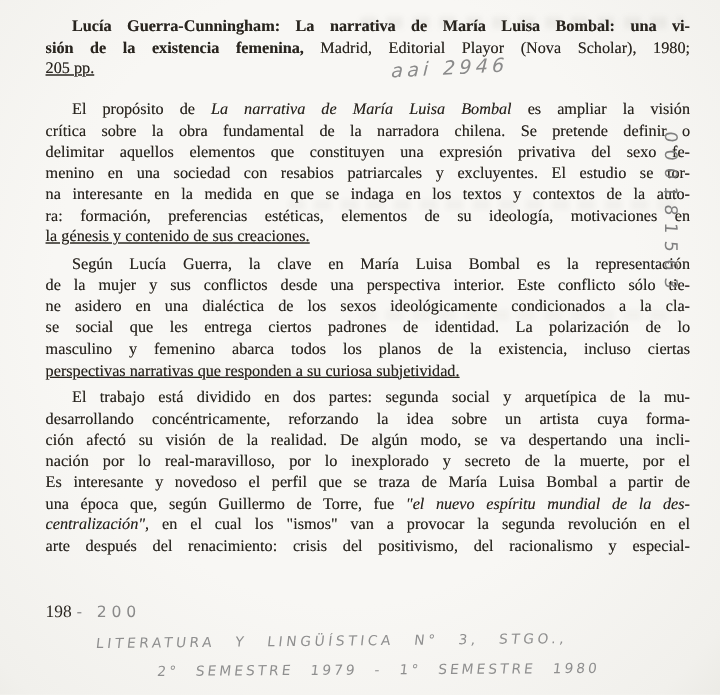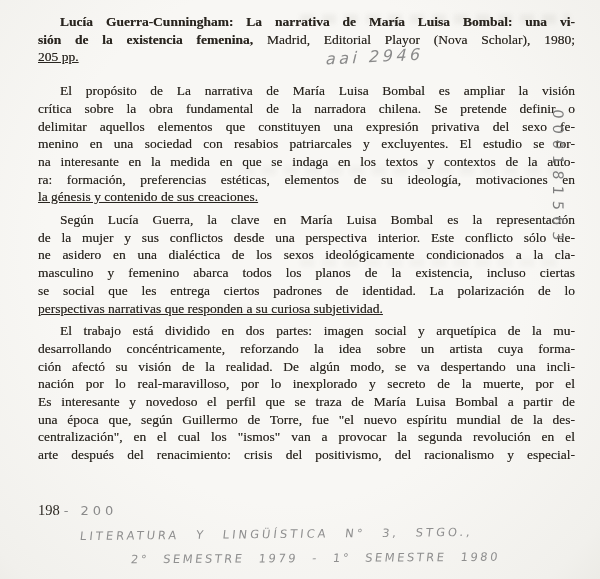--- a/index.html
+++ b/index.html
@@ -26,21 +26,21 @@
     text-shadow:0 0 .45px rgba(40,35,30,.55);
   }
   .para{margin:0;}
   .para.header{margin-bottom:16px;}
   .para + .para.bodypara{margin-top:5px;}
   .bodypara + .bodypara{margin-top:5px;}
   .tline{text-align:justify;text-align-last:justify;}
   .tline.lastline{text-align-last:left;text-decoration:underline;}
   .tline.ind{text-indent:22px;}
   .bd{font-weight:bold;}
-  .it{}
+  .it{font-style:italic;}
 
   .hand{
     font-family:"DejaVu Sans", sans-serif;
     color:#8f8f8f;white-space:nowrap;
   }
   .pencil-code{
     position:absolute;left:326px;top:47px;
     font-size:16px;font-style:italic;letter-spacing:3.5px;
     transform:rotate(-3deg) skewX(-6deg);color:#8a8a8a;
   }
@@ -86,26 +86,26 @@
         <div class="tline"><span>delimitar aquellos elementos que constituyen una expresión privativa del sexo fe-</span></div>
         <div class="tline"><span>menino en una sociedad con resabios patriarcales y excluyentes. El estudio se tor-</span></div>
         <div class="tline"><span>na interesante en la medida en que se indaga en los textos y contextos de la auto-</span></div>
         <div class="tline"><span>ra: formación, preferencias estéticas, elementos de su ideología, motivaciones en</span></div>
         <div class="tline lastline"><span>la génesis y contenido de sus creaciones.</span></div>
       </div>
     <div class="para bodypara">
         <div class="tline ind"><span>Según Lucía Guerra, la clave en María Luisa Bombal es la representación</span></div>
         <div class="tline"><span>de la mujer y sus conflictos desde una perspectiva interior. Este conflicto sólo tie-</span></div>
         <div class="tline"><span>ne asidero en una dialéctica de los sexos ideológicamente condicionados a la cla-</span></div>
+        <div class="tline"><span>se social que les entrega ciertos padrones de identidad. La polarización de lo</span></div>
         <div class="tline"><span>masculino y femenino abarca todos los planos de la existencia, incluso ciertas</span></div>
-        <div class="tline"><span>se social que les entrega ciertos padrones de identidad. La polarización de lo</span></div>
         <div class="tline lastline"><span>perspectivas narrativas que responden a su curiosa subjetividad.</span></div>
       </div>
     <div class="para bodypara">
-        <div class="tline ind"><span>El trabajo está dividido en dos partes: imagen social y arquetípica de la mu-</span></div>
+        <div class="tline ind"><span>El trabajo está dividido en dos partes: segunda social y arquetípica de la mu-</span></div>
         <div class="tline"><span>desarrollando concéntricamente, reforzando la idea sobre un artista cuya forma-</span></div>
         <div class="tline"><span>ción afectó su visión de la realidad. De algún modo, se va despertando una incli-</span></div>
         <div class="tline"><span>nación por lo real-maravilloso, por lo inexplorado y secreto de la muerte, por el</span></div>
         <div class="tline"><span>Es interesante y novedoso el perfil que se traza de María Luisa Bombal a partir de</span></div>
         <div class="tline"><span>una época que, según Guillermo de Torre, fue </span><span class="it">"el nuevo espíritu mundial de la des-</span></div>
         <div class="tline"><span class="it">centralización",</span><span> en el cual los "ismos" van a provocar la segunda revolución en el</span></div>
         <div class="tline"><span>arte después del renacimiento: crisis del positivismo, del racionalismo y especial-</span></div>
       </div>
   </div>
 

